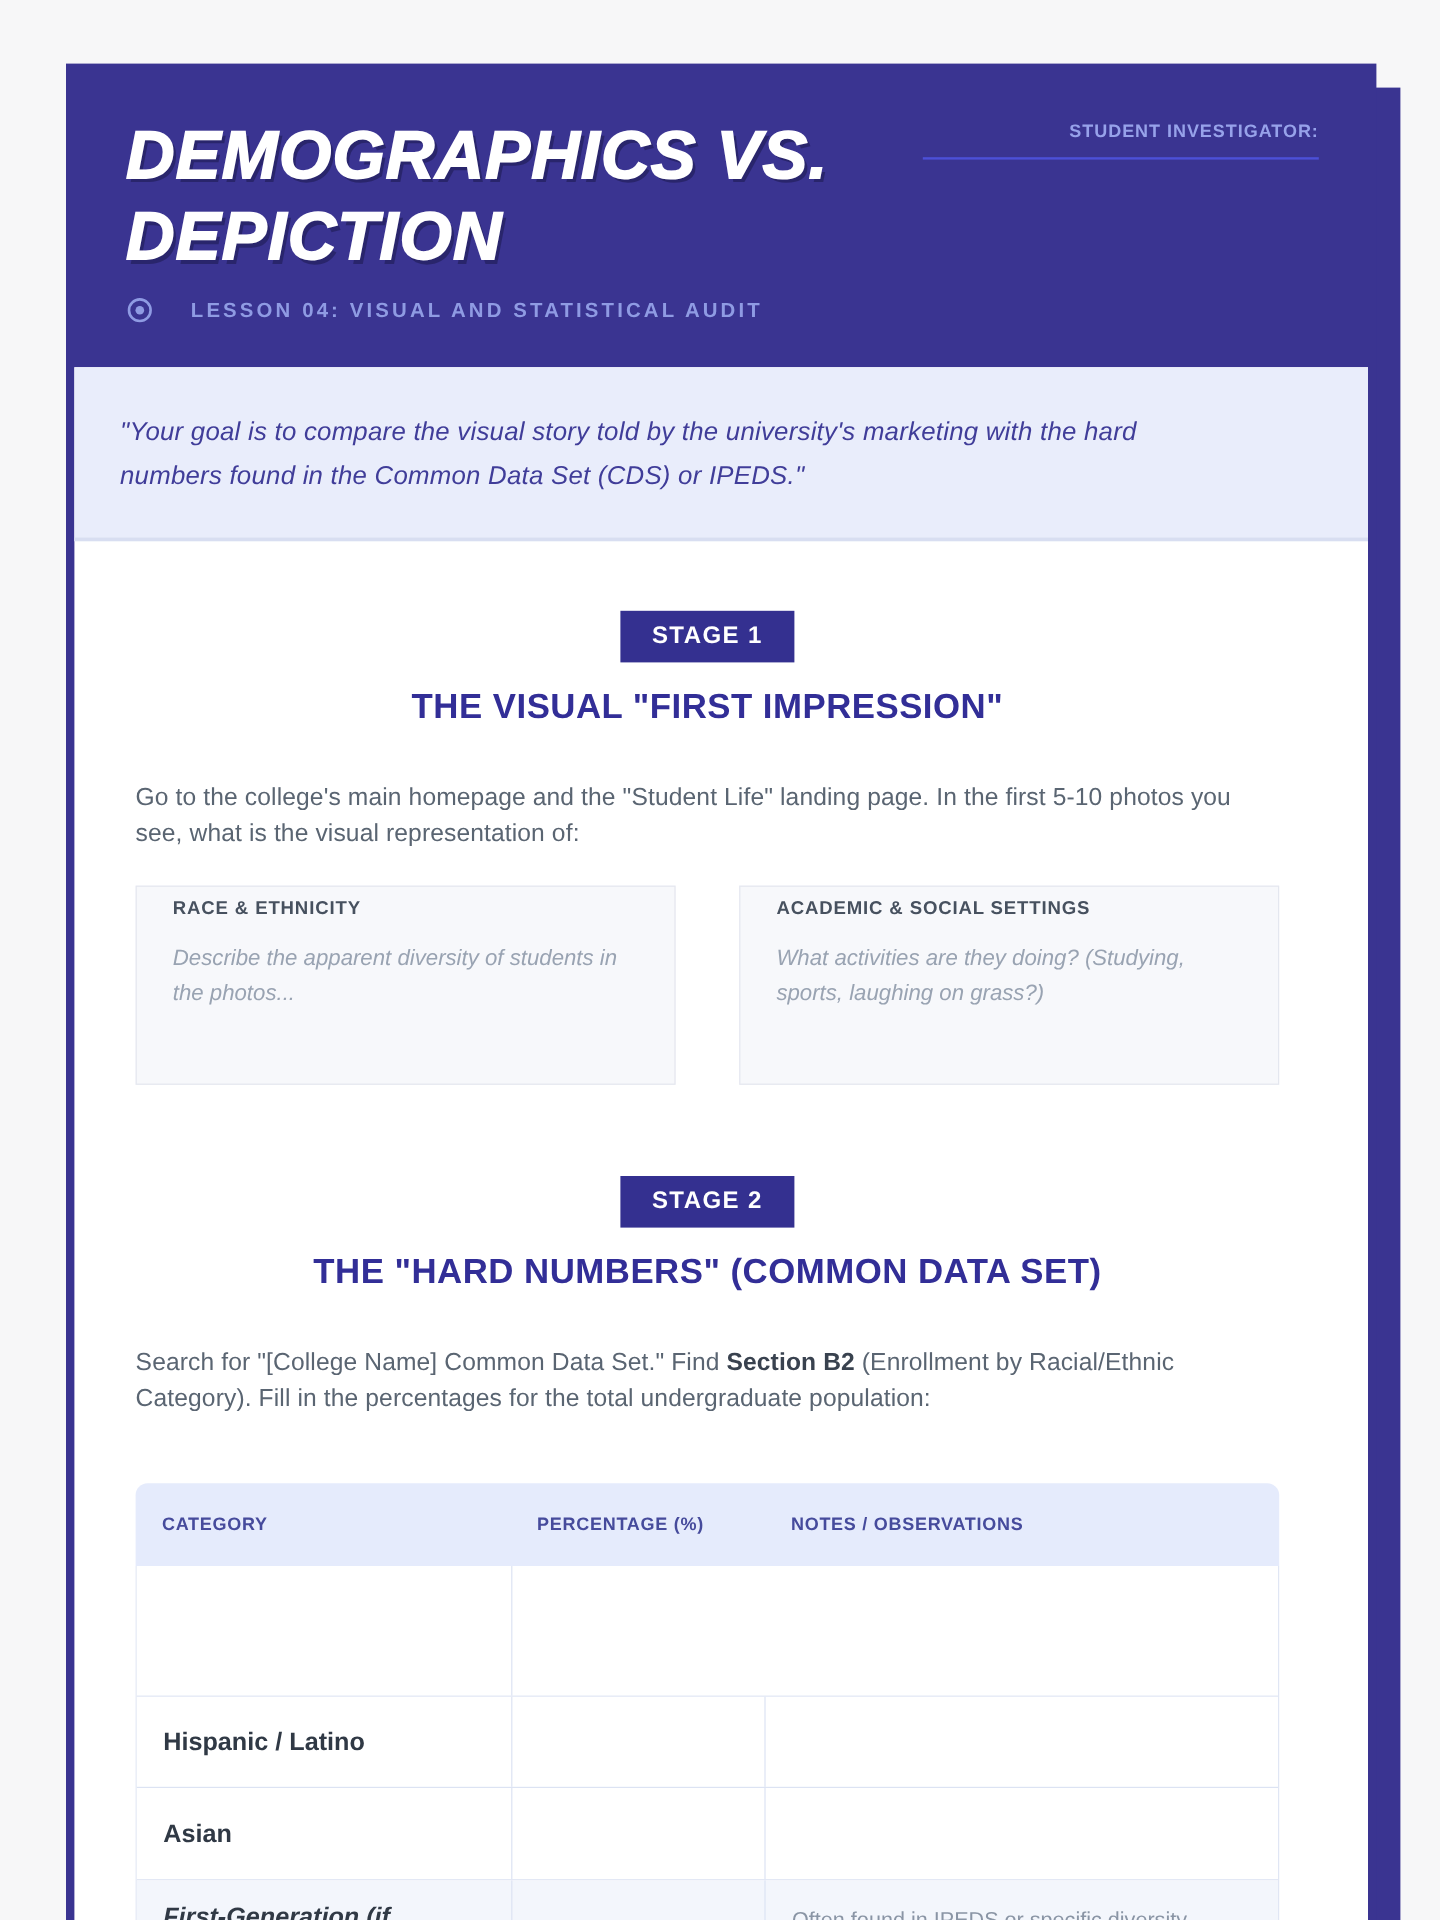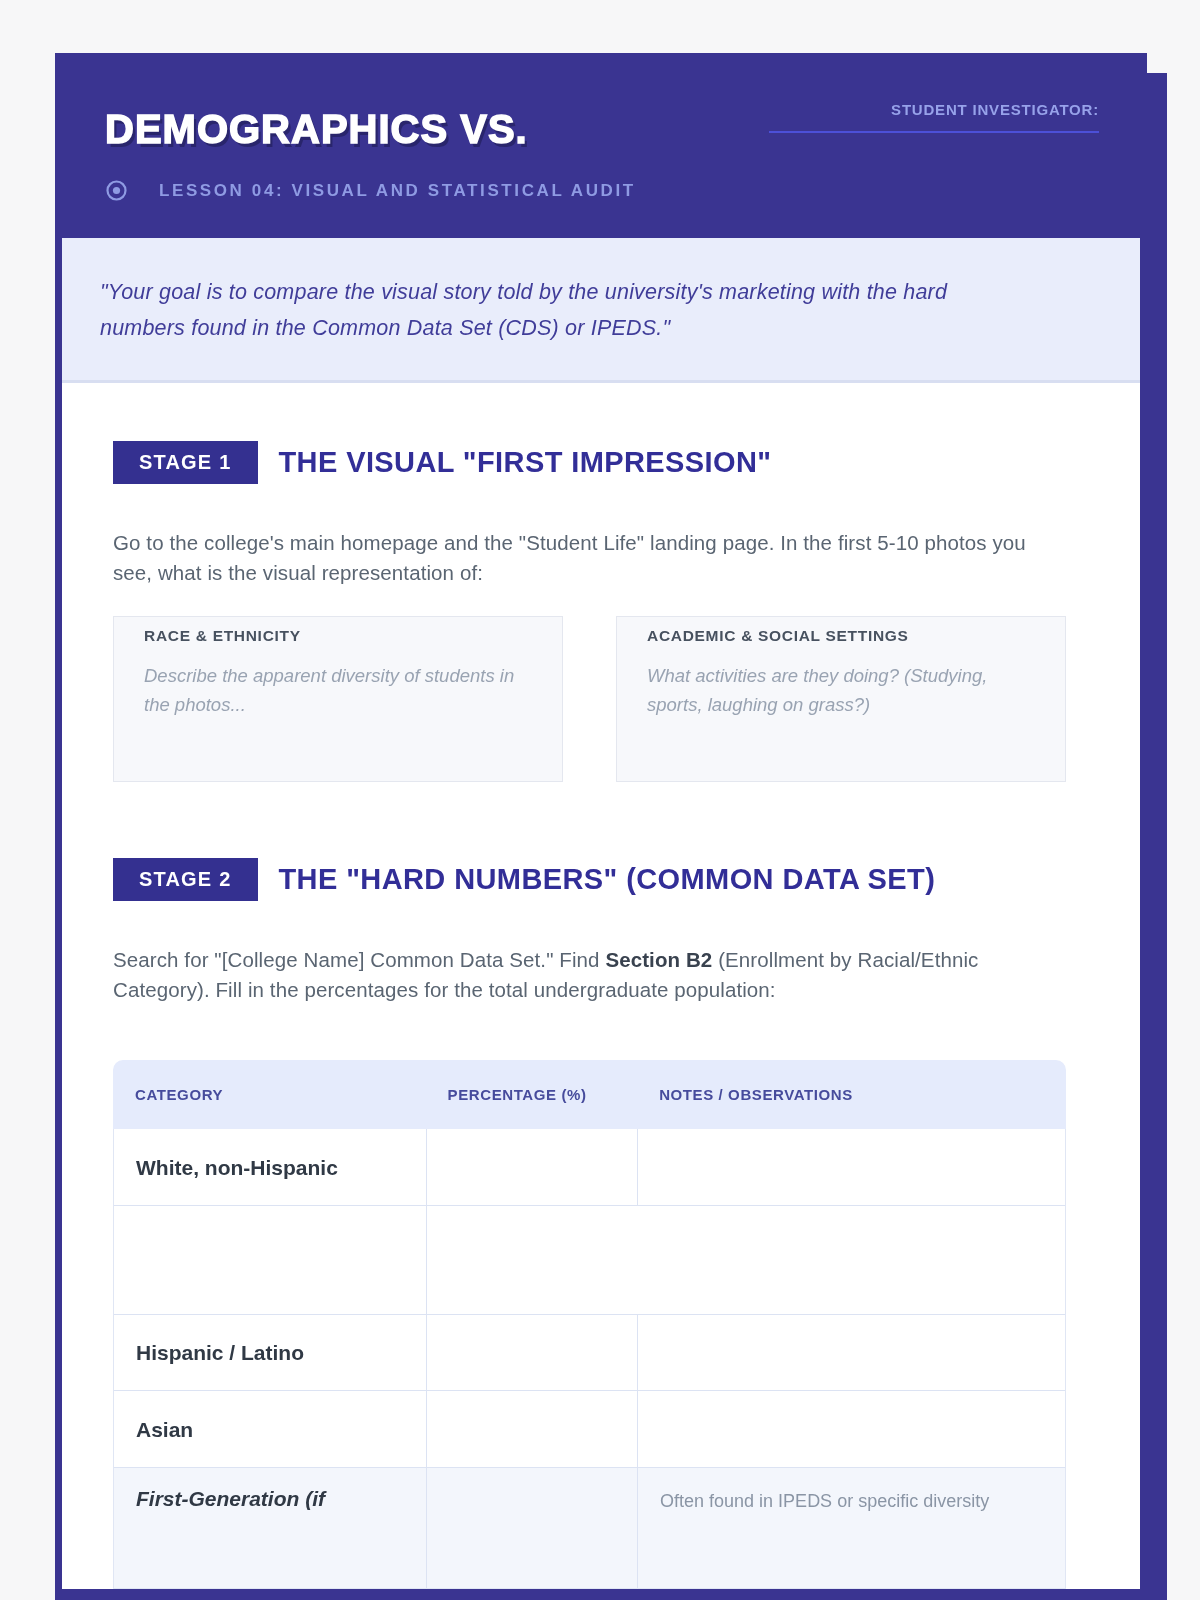--- a/index.html
+++ b/index.html
@@ -13,22 +13,22 @@
     background:#3A3491;
   }
   .worksheet-card{
     position:absolute;left:55px;top:53px;width:1092px;height:1560px;
     background:#3A3491;
   }
   
   .ws-header{padding:42px 48px 36px 50px;display:flex;align-items:flex-start;}
   .ws-header .title-block{flex:1;}
   .ws-title{
-    color:#ffffff;font-weight:bold;
-    font-size:40px;line-height:68px;letter-spacing:1px;
+    color:#ffffff;font-weight:bold;font-style:italic;
+    font-size:56px;line-height:68px;letter-spacing:1px;
     -webkit-text-stroke:1.5px #ffffff;
     text-shadow:3px 4px 0 rgba(22,19,64,0.45);
   }
   .lesson-row{margin-top:16px;display:flex;align-items:center;gap:14px;}
   .lesson-row svg{flex:0 0 auto;display:block;}
   .lesson-label{
     color:#8F9BE3;font-size:17px;font-weight:bold;letter-spacing:2.6px;margin-left:17px;
   }
   .investigator-block{width:330px;margin-top:6px;}
   .investigator-label{
@@ -40,21 +40,21 @@
   .inner-wrap{margin:0 7px;background:#ffffff;min-height:1265px;}
   .quote-box{
     background:#E9EDFB;border-bottom:3px solid #D8DEF1;
     padding:36px 40px 34px 38px;
   }
   .quote-text{
     max-width:920px;color:#403D99;font-style:italic;font-size:21.5px;
     line-height:36px;letter-spacing:0.2px;
   }
   .main-content{padding:0 74px 0 51px;}
-  .stage-row{display:flex;align-items:center;gap:21px;}
+  .stage-row{display:flex;align-items:center;gap:21px;flex-direction:column;}
   .stage-row.first{padding-top:58px;}
   .stage-row.second{margin-top:76px;}
   .stage-badge{
     background:#343090;color:#ffffff;font-weight:bold;font-size:20px;
     letter-spacing:1.2px;padding:10px 26px;white-space:nowrap;
   }
   .stage-title{
     color:#322E97;font-weight:bold;font-size:29px;letter-spacing:0.4px;
     white-space:nowrap;
   }
@@ -115,20 +115,21 @@
 <body>
 
 <div class="backdrop-card"></div>
 
 <div class="worksheet-card">
 
   <div class="ws-header">
     <div class="title-block">
       <div class="ws-title">
         <div>DEMOGRAPHICS VS.</div>
+        <div>DEPICTION</div>
       </div>
       <div class="lesson-row">
         <span>
           <svg width="23" height="23" viewBox="0 0 23 23">
             <circle cx="11.5" cy="11.5" r="9" fill="none" stroke="#8F9BE3" stroke-width="2.2"></circle>
             <circle cx="11.5" cy="11.5" r="3.6" fill="#8F9BE3"></circle>
           </svg>
         </span>
         <span class="lesson-label">LESSON 04: VISUAL AND STATISTICAL AUDIT</span>
       </div>
@@ -173,27 +174,20 @@
       <div class="para"><span>Search for "[College Name] Common Data Set." Find </span><b>Section B2</b><span> (Enrollment by Racial/Ethnic Category). Fill in the percentages for the total undergraduate population:</span></div>
 
       <div class="cds-table">
         <div class="t-header">
           <div class="th">CATEGORY</div>
           <div class="th">PERCENTAGE (%)</div>
           <div class="th">NOTES / OBSERVATIONS</div>
         </div>
         <div class="t-body">
 
-          <div class="t-row row-h76">
-            <div class="td cat-cell">
-                <span class="cat">White, non-Hispanic</span>
-              </div>
-            <div class="td"></div>
-            <div class="td"></div>
-          </div>
 
           <div class="t-row row-h108">
             <div class="td"></div>
             <div class="td"></div>
           </div>
 
           <div class="t-row row-h75">
             <div class="td cat-cell">
                 <span class="cat">Hispanic / Latino</span>
               </div>

